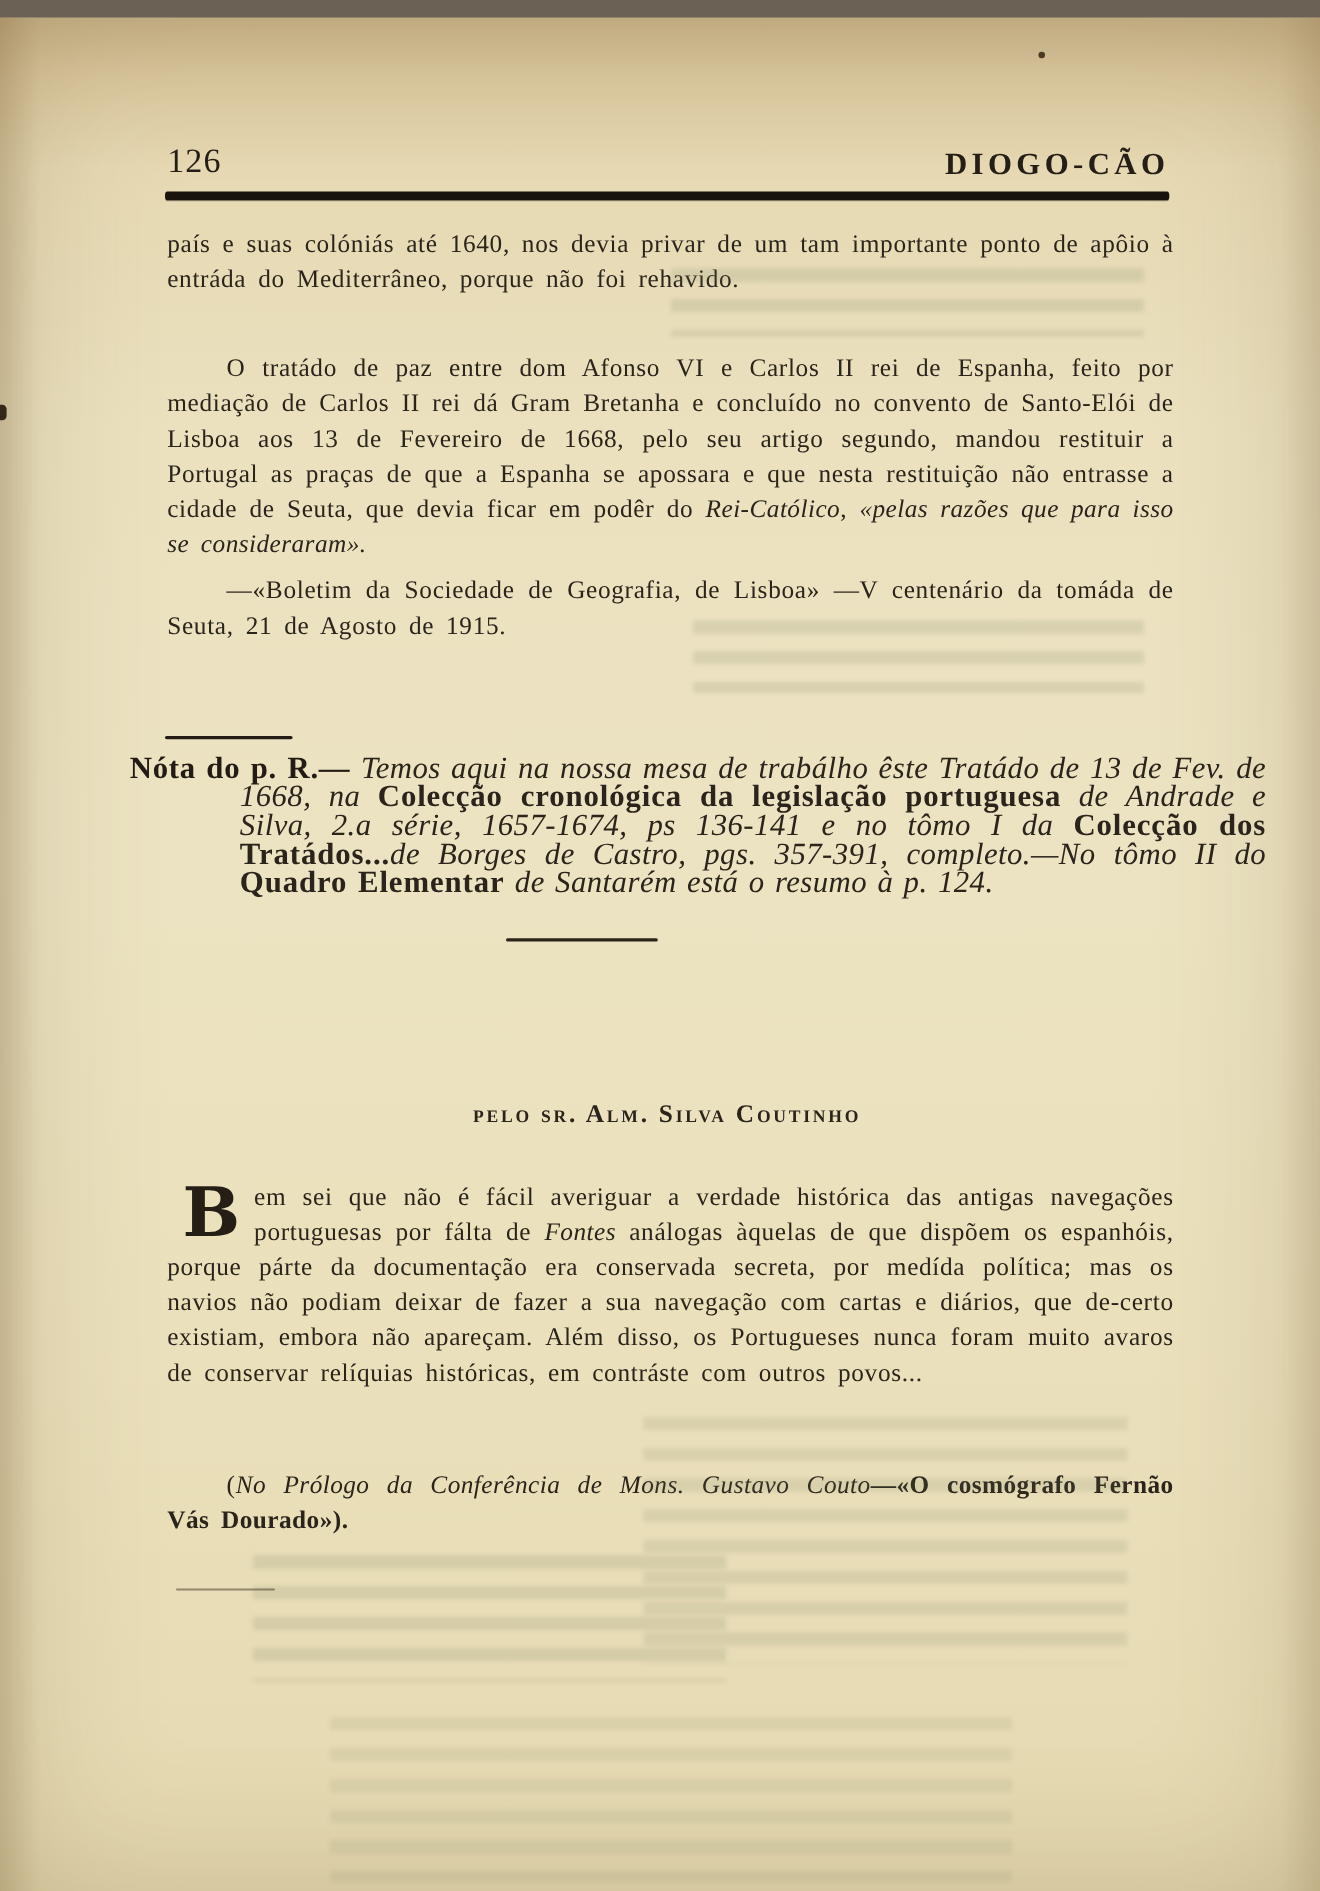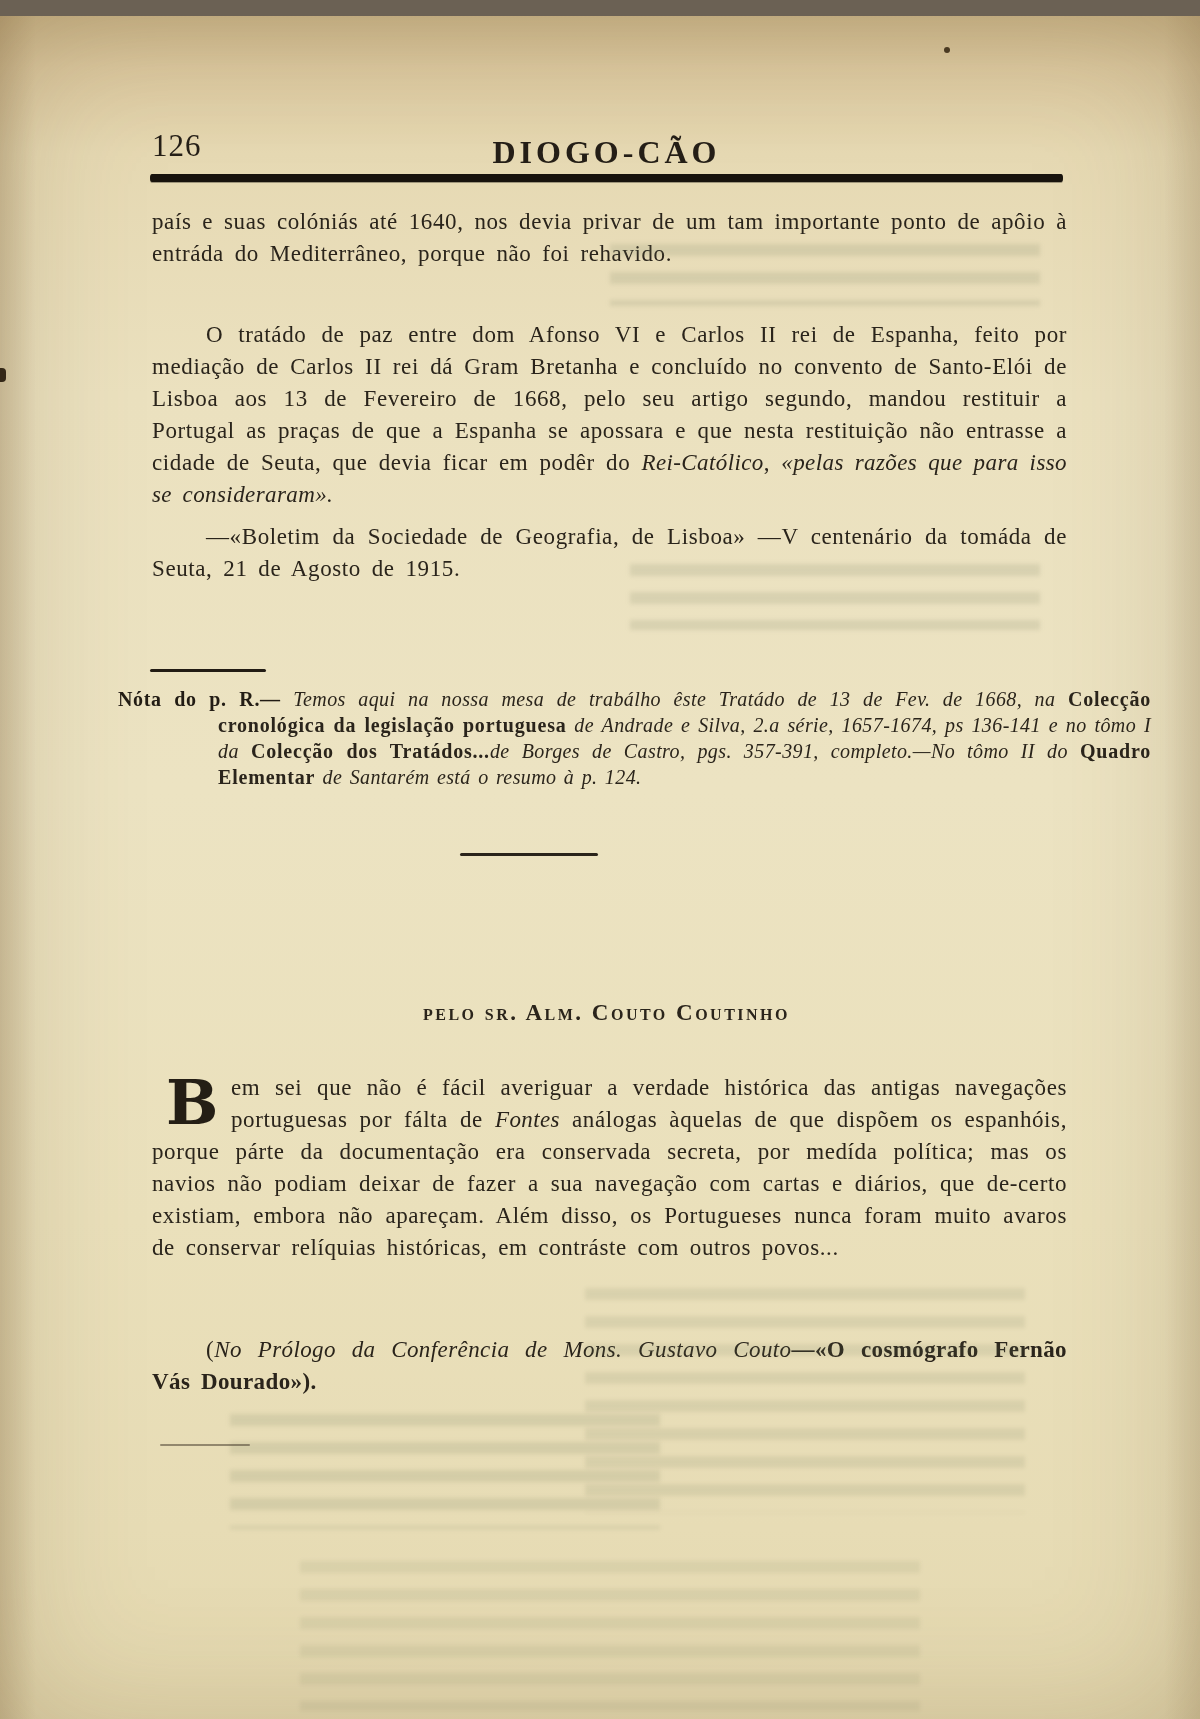--- a/index.html
+++ b/index.html
@@ -15,22 +15,22 @@
     color:#2a241b;
     font-family:"Liberation Serif","DejaVu Serif",serif;
   }
   
   .page-number{
     position:absolute;left:152px;top:112px;
     font-size:31px;letter-spacing:1px;color:#241e16;
   }
   .running-title{
     position:absolute;left:150px;right:137px;top:118px;
-    text-align:center;
-    font-size:32px;font-weight:bold;letter-spacing:4px;color:#241e16;
+    text-align:right;
+    font-size:28px;font-weight:bold;letter-spacing:4px;color:#241e16;
   }
   .header-rule{
     position:absolute;left:150px;top:158px;width:913px;height:8px;
     background:#18130d;border-radius:2px/4px;
     box-shadow:0 1px 0 rgba(24,19,13,.35);
   }
   
   .body-para{
     position:absolute;left:152px;width:915px;margin:0;
     font-size:23px;line-height:32px;
@@ -41,21 +41,21 @@
   .p1{top:190px;}
   .p2{top:303px;}
   .p3{top:505px;}
   
   .note-rule{
     position:absolute;left:150px;top:653px;width:116px;height:3px;
     background:#221c14;border-radius:2px;
   }
   .footnote{
     position:absolute;left:118px;top:670px;width:933px;margin:0;
-    font-size:20px;line-height:26px;letter-spacing:.4px;word-spacing:2px;
+    font-size:28px;line-height:26px;letter-spacing:.4px;word-spacing:2px;
     padding-left:100px;text-indent:-100px;
     color:#2a241b;text-align:justify;font-family:Liberation Serif, serif;
   }
   .footnote b{letter-spacing:.6px;color:#221c14;}
   .fn-roman{font-weight:bold;letter-spacing:.8px;}
   
   .section-divider{
     position:absolute;left:460px;top:837px;width:138px;height:3px;
     background:#2a241b;border-radius:2px;
   }
@@ -112,21 +112,21 @@
 
   <p class="body-para p2 indent"><span>O tratádo de paz entre dom Afonso VI e Carlos II rei de Espanha, feito por mediação de Carlos II rei dá Gram Bretanha e concluído no convento de Santo-Elói de Lisboa aos 13 de Fevereiro de 1668, pelo seu artigo segundo, mandou restituir a Portugal as praças de que a Espanha se apossara e que nesta restituição não entrasse a cidade de Seuta, que devia ficar em podêr do </span><i>Rei-Católico</i><span>, </span><i>«pelas razões que para isso se consideraram».</i></p>
 
   <p class="body-para p3 indent">—«Boletim da Sociedade de Geografia, de Lisboa» —V centenário da tomáda de Seuta, 21 de Agosto de 1915.</p>
 
   <div class="note-rule"></div>
   <p class="footnote"><b>Nóta do p. R.— </b><i>Temos aqui na nossa mesa de trabálho êste Tratádo de 13 de Fev. de 1668, na </i><span class="fn-roman">Colecção cronológica da legislação portuguesa</span><i> de Andrade e Silva, 2.a série, 1657-1674, ps 136-141 e no tômo I da </i><span class="fn-roman">Colecção dos Tratádos...</span><i>de Borges de Castro, pgs. 357-391, completo.—No tômo II do </i><span class="fn-roman">Quadro Elementar</span><i> de Santarém está o resumo à p. 124.</i></p>
 
   <div class="section-divider"></div>
 
-  <p class="byline">pelo sr. Alm. Couto Coutinho</p>
+  <p class="byline">pelo sr. Alm. Silva Coutinho</p>
 
   <p class="body-para main-para"><span class="dropcap">B</span><span>em sei que não é fácil averiguar a verdade histórica das antigas navegações portuguesas por fálta de </span><i>Fontes</i><span> análogas àquelas de que dispõem os espanhóis, porque párte da documentação era conservada secreta, por medída política; mas os navios não podiam deixar de fazer a sua navegação com cartas e diários, que de-certo existiam, embora não apareçam. Além disso, os Portugueses nunca foram muito avaros de conservar relíquias históricas, em contráste com outros povos...</span></p>
 
   <p class="body-para final-para indent"><span>(</span><i>No Prólogo da Conferência de Mons. Gustavo Couto</i><span class="bold-quote">—«O cosmógrafo Fernão Vás Dourado»).</span></p>
 
   <div class="ghost g1"></div>
   <div class="ghost g2"></div>
   <div class="ghost g3"></div>
   <div class="ghost g4"></div>
   <div class="ghost g5"></div>

